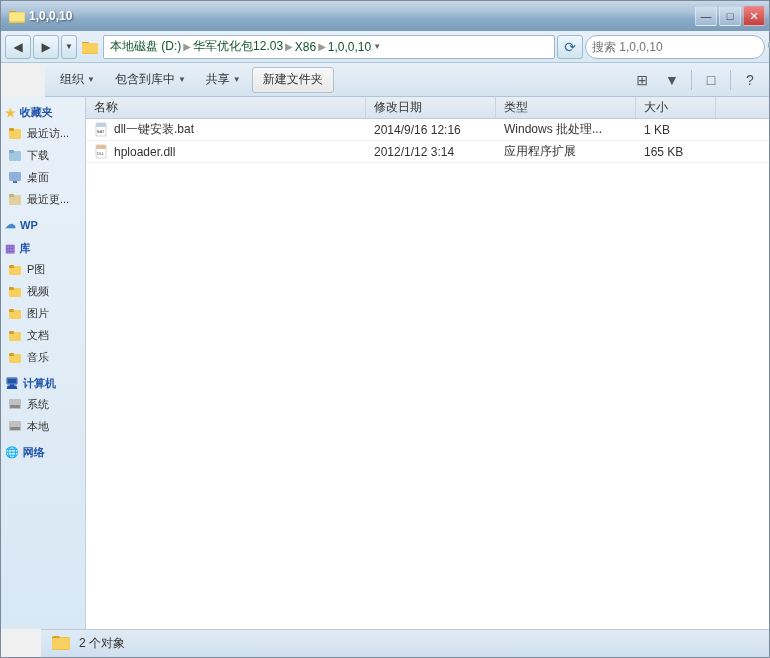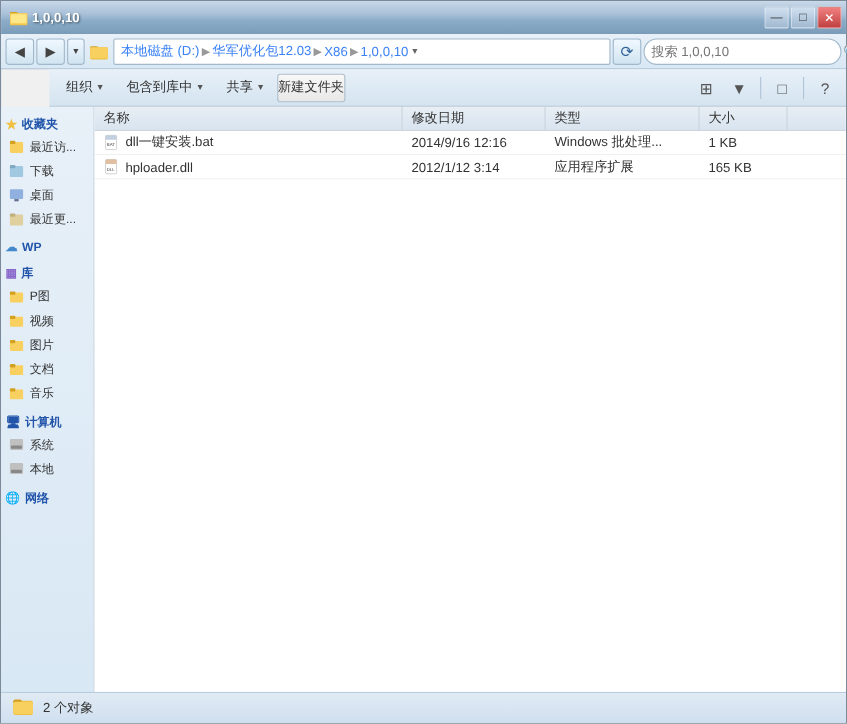--- a/index.html
+++ b/index.html
@@ -109,21 +109,21 @@
       padding: 0 6px;
       font-size: 12px;
       color: #333;
       gap: 2px;
     }
     .breadcrumb-sep {
       color: #999;
       font-size: 10px;
     }
     .breadcrumb-part {
-      color: #3b82f6;
+      color: #14532d;
       cursor: pointer;
       white-space: nowrap;
     }
     .breadcrumb-dropdown {
       font-size: 8px;
       color: #666;
       cursor: pointer;
     }
     .refresh-btn {
       width: 26px;
@@ -193,21 +193,21 @@
       color: #555;
     }
     .toolbar-separator {
       width: 1px;
       height: 20px;
       background: #b0c4d8;
       margin: 0 2px;
     }
     .toolbar-new-folder {
       height: 26px;
-      padding: 0 0;
+      padding: 0 10px;
       background: linear-gradient(to bottom, #f8f8f8, #e8e8e8);
       border: 1px solid #b0c0cc;
       border-radius: 3px;
       cursor: pointer;
       font-size: 12px;
       color: #333;
     }
     .toolbar-right {
       margin-left: auto;
       display: flex;
@@ -362,20 +362,21 @@
     
     .status-bar {
       height: 28px;
       background: linear-gradient(to bottom, #e0eaf4, #d0e0f0);
       border-top: 1px solid #b8ccdc;
       display: flex;
       align-items: center;
       padding: 0 10px;
       gap: 8px;
       flex-shrink: 0;
+      margin-left: 40px;
     }
     .status-text {
       font-size: 12px;
       color: #333;
     }
 
     
     .file-list::-webkit-scrollbar {
       width: 14px;
     }

